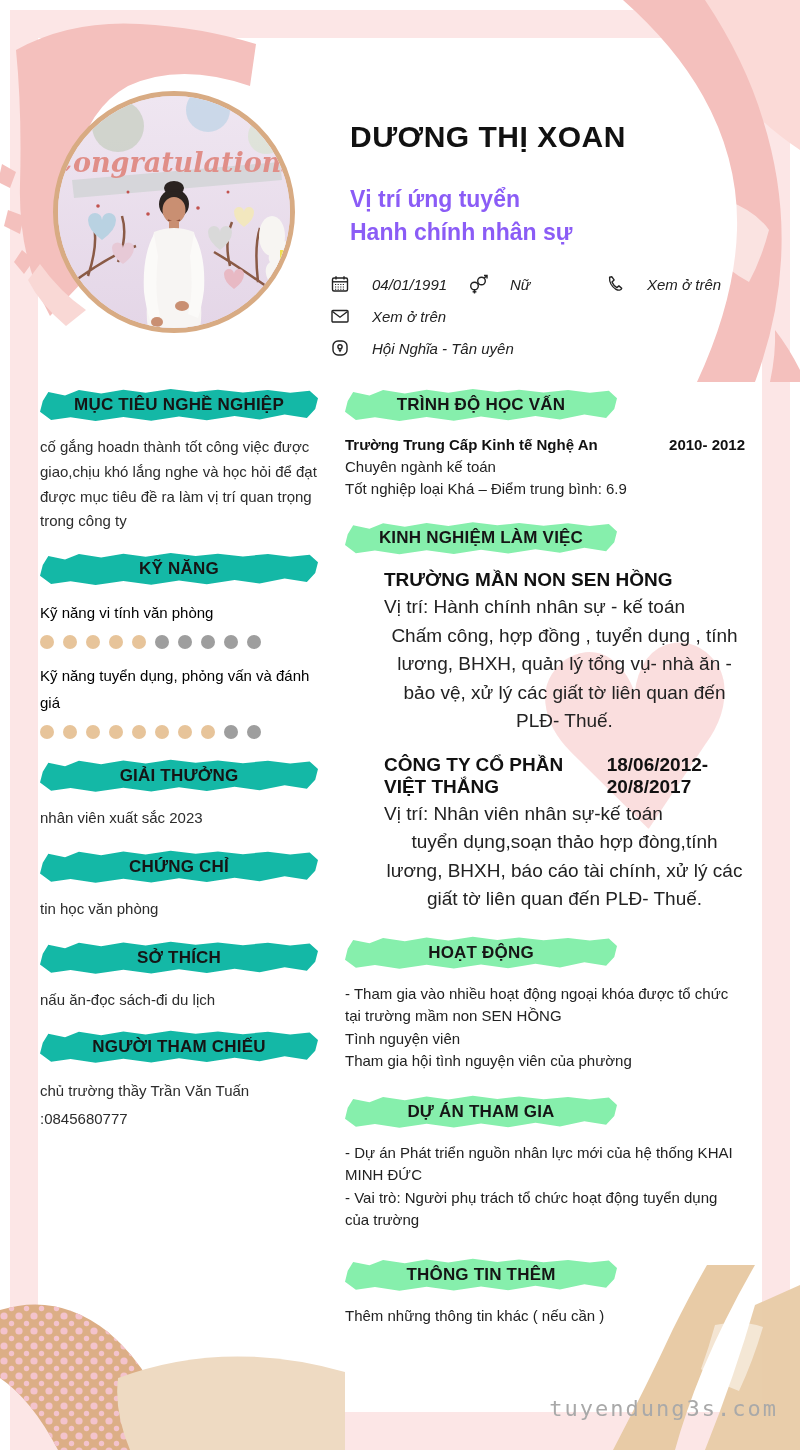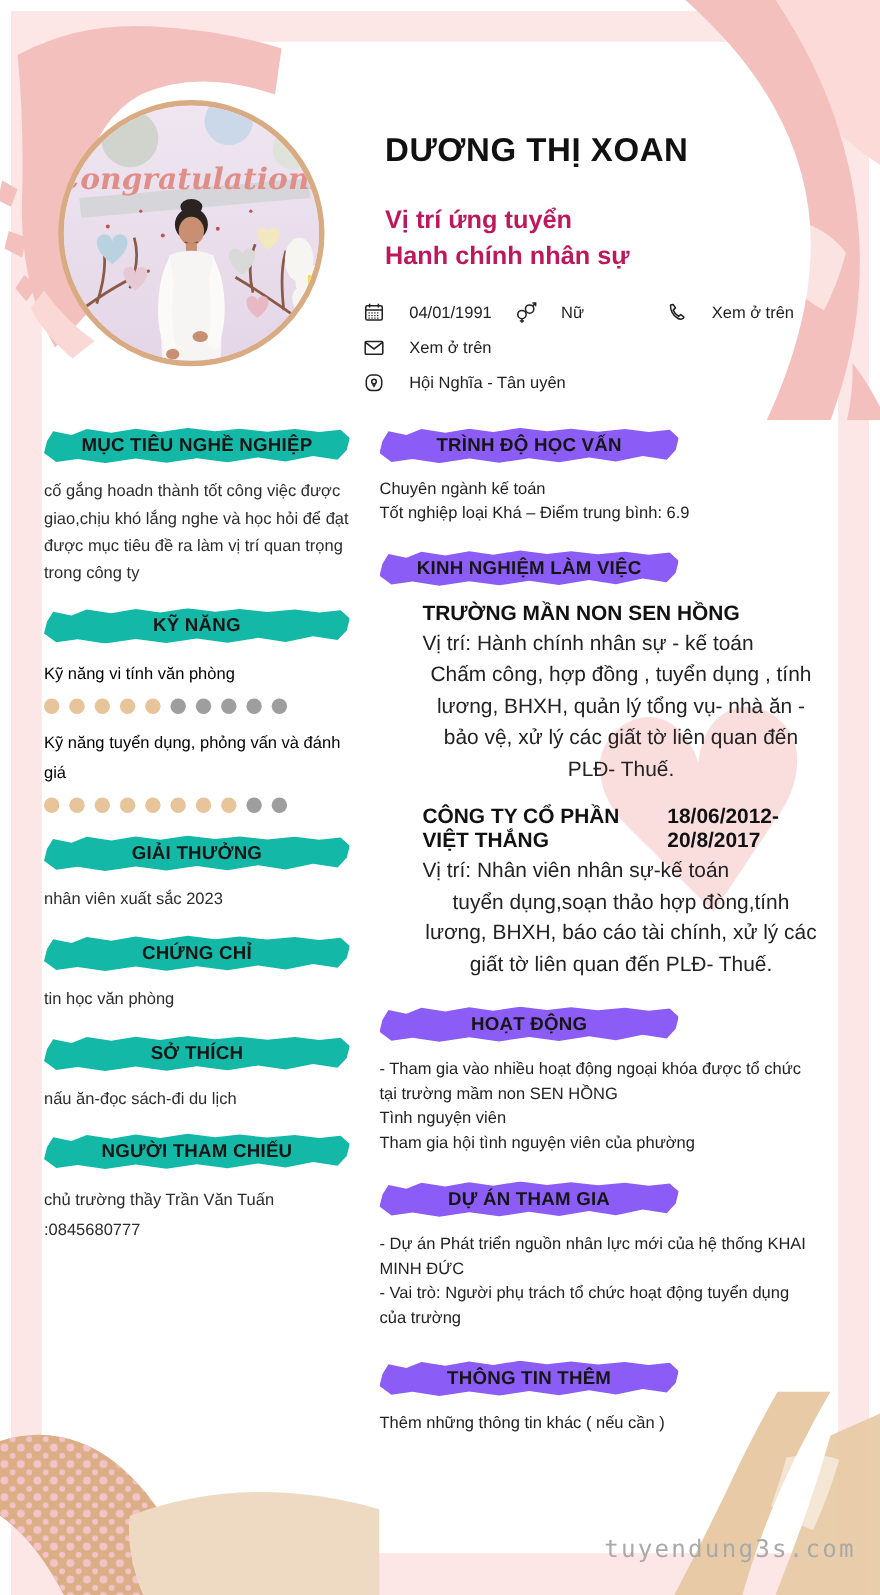--- a/index.html
+++ b/index.html
@@ -33,39 +33,39 @@
     border:5px solid #d8ab83;border-radius:50%;overflow:hidden;z-index:3;
     background:#ece2ee;
   }
   
   .name{
     position:absolute;left:350px;top:120px;z-index:4;
     font-size:30px;font-weight:700;letter-spacing:.5px;color:#111;
   }
   .position{
     position:absolute;left:350px;top:183px;z-index:4;
-    font-size:23px;font-weight:700;line-height:1.45;color:#be185d;
+    font-size:23px;font-weight:700;line-height:1.45;color:#8b5cf6;
   }
   .contact{
-    position:absolute;left:330px;top:268px;width:440px;z-index:4;font-size:15px;
+    position:absolute;left:330px;top:268px;width:440px;z-index:4;font-size:15px;font-style:italic;
   }
   .c-row{display:flex;align-items:center;height:32px;}
   .c-cell{display:flex;align-items:center;}
   .c-ico{width:20px;height:22px;margin-right:22px;flex:0 0 auto;display:flex;align-items:center;}
   .c-ico svg{display:block;}
   .cell-dob{width:138px;}
   .cell-gender{width:137px;}
   
   .brush{
     height:34px;display:flex;align-items:center;justify-content:center;
     font-size:17px;font-weight:700;color:#151515;letter-spacing:.2px;
     clip-path:polygon(1% 38%,3% 12%,9% 22%,14% 6%,22% 16%,30% 5%,38% 14%,47% 3%,56% 12%,64% 5%,73% 13%,82% 6%,90% 14%,97% 8%,100% 30%,99% 62%,96% 88%,88% 78%,79% 93%,70% 82%,60% 95%,50% 84%,40% 96%,30% 85%,20% 97%,11% 86%,4% 94%,0% 70%);
   }
   .brush-tan{background:#14b8a6;}
-  .brush-pink{background:#8b5cf6;text-align:right;}
+  .brush-pink{background:#86efac;text-align:right;}
   
   .col-left{position:absolute;left:40px;top:388px;width:278px;z-index:4;}
   .col-right{position:absolute;left:345px;top:388px;width:400px;z-index:4;}
   .col-right .brush{width:272px;}
   .p{font-size:15px;line-height:1.6;color:#2c2c2c;}
   .col-left .p{margin:13px 0 0 0;}
   .skill-name{font-size:15px;line-height:1.75;margin-top:14px;color:#000000;}
   .dots{margin-top:9px;display:flex;gap:9px;}
   .dot{width:14px;height:14px;border-radius:50%;background:#9e9e9e;display:inline-block;}
   .dot.filled{background:#e7c49a;}
@@ -294,20 +294,24 @@
   <div class="brush brush-tan mt18">NGƯỜI THAM CHIẾU</div>
   <div class="p" style="line-height:1.85;">
     <div>chủ trường thầy Trần Văn Tuấn</div>
     <div>:0845680777</div>
   </div>
 </div>
 
 <div class="col-right">
   <div class="brush brush-pink">TRÌNH ĐỘ HỌC VẤN</div>
   <div class="edu">
+    <div class="row-split">
+      <span class="bold">Trường Trung Cấp Kinh tế Nghệ An</span>
+      <span class="bold">2010- 2012</span>
+    </div>
     <div>Chuyên ngành kế toán</div>
     <div>Tốt nghiệp loại Khá – Điểm trung bình: 6.9</div>
   </div>
 
   <div class="brush brush-pink mt22">KINH NGHIỆM LÀM VIỆC</div>
   <div class="exp">
     <div class="bold">TRƯỜNG MẦN NON SEN HỒNG</div>
     <div class="role">Vị trí: Hành chính nhân sự - kế toán</div>
     <div class="desc">Chấm công, hợp đồng , tuyển dụng , tính lương, BHXH, quản lý tổng vụ- nhà ăn - bảo vệ, xử lý các giất tờ liên quan đến PLĐ- Thuế.</div>
   </div>

